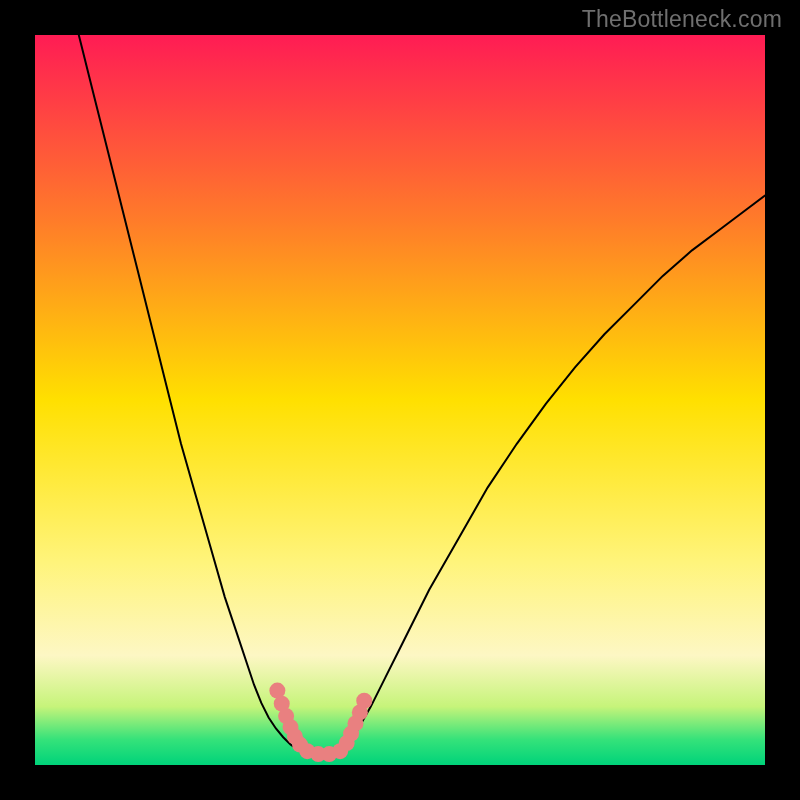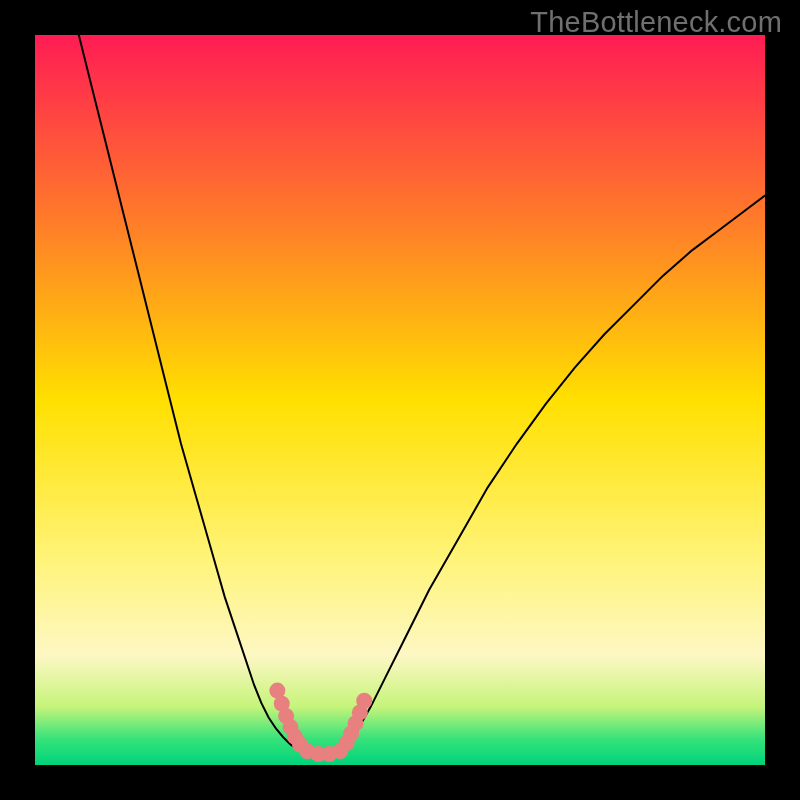--- a/index.html
+++ b/index.html
@@ -24,21 +24,21 @@
     left: 35px;
     top: 35px;
     width: 730px;
     height: 730px;
   }
   .watermark {
     position: absolute;
     top: 6px;
     right: 18px;
     color: #6f6f6f;
-    font-size: 29px;
+    font-size: 23px;
     font-weight: 400;
     letter-spacing: 0.2px;
   }
   svg {
     display: block;
   }
 </style>
 </head>
 <body>
 

